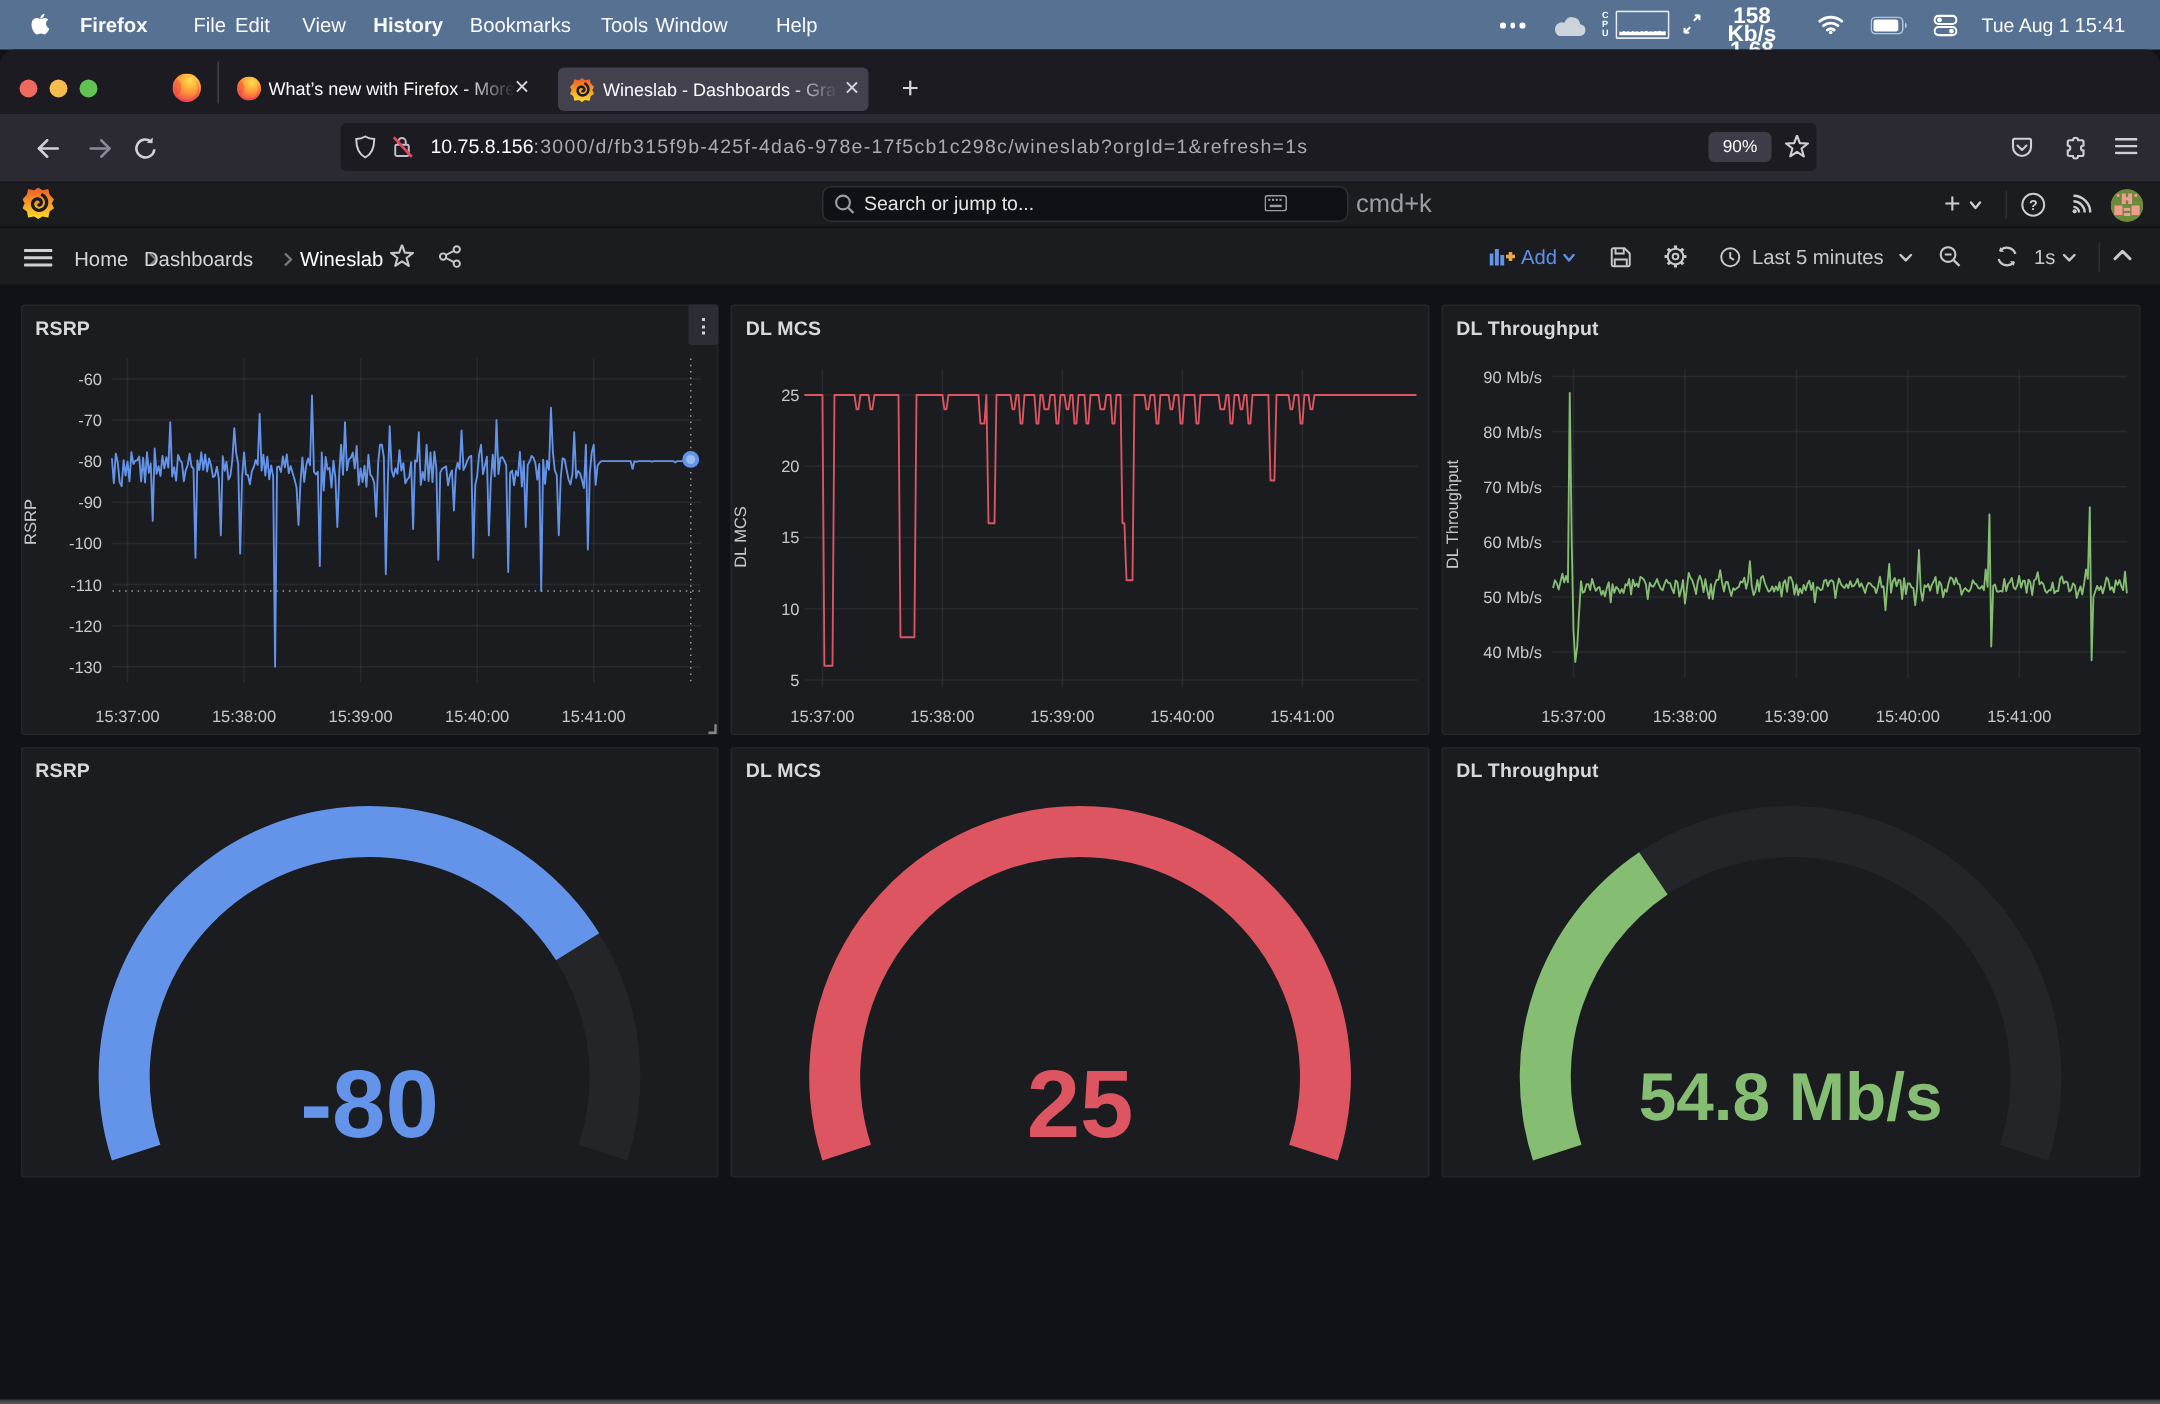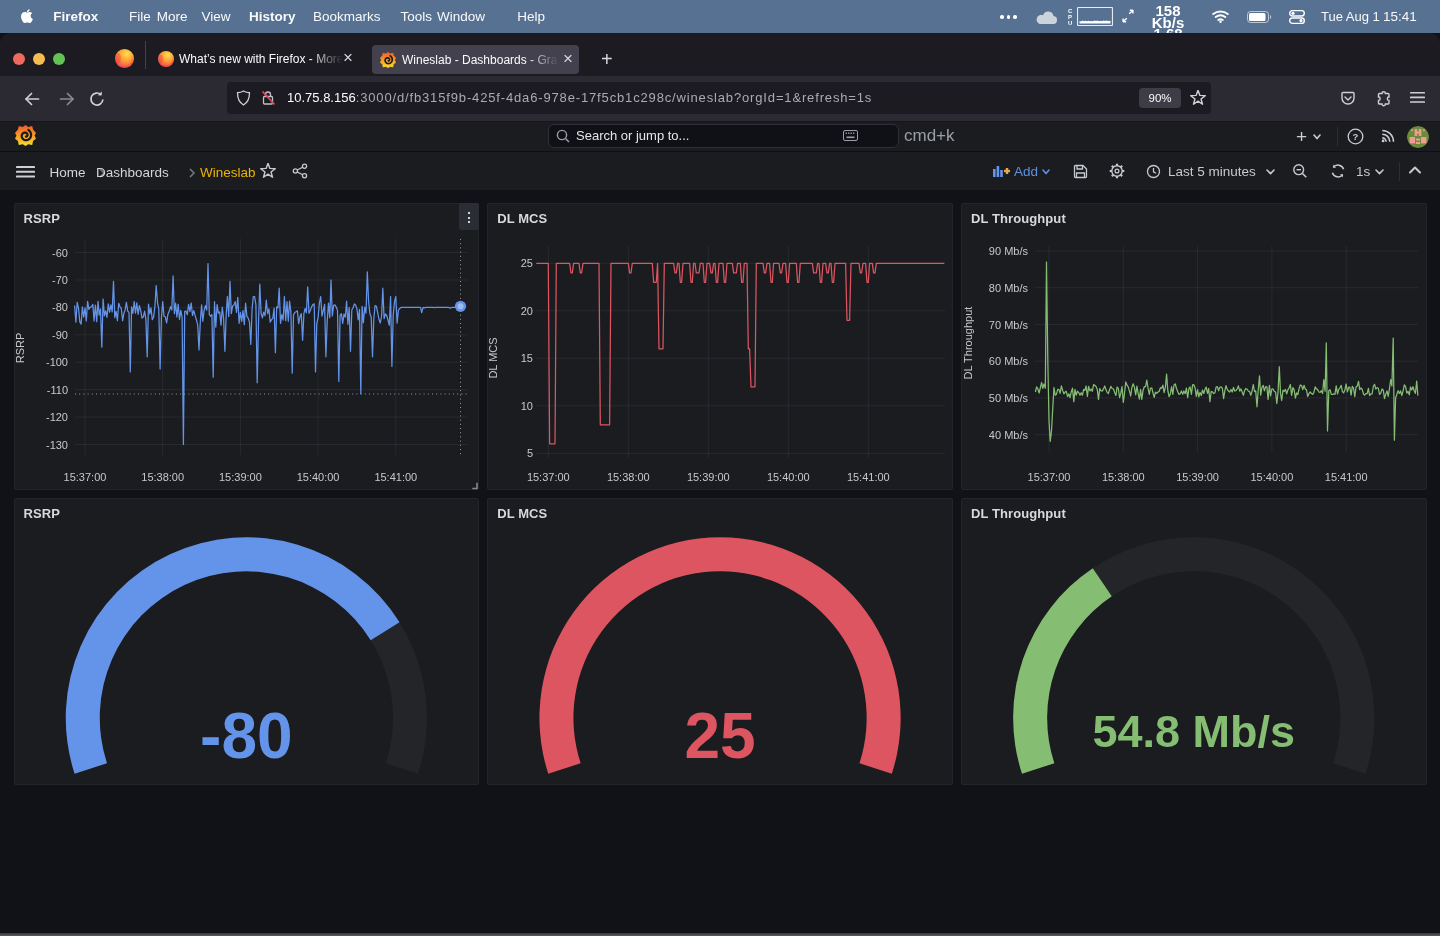--- a/index.html
+++ b/index.html
@@ -20,21 +20,21 @@
 
 <div class="abs menubar">
 <div class="abs" style="left:20px;top:8px">
       <svg width="14" height="17" viewBox="0 0 14 17" style="display:block;">
         <path fill="#fff" d="M9.6 1.2c.1.8-.2 1.5-.7 2.1-.5.6-1.3 1-2 1-.1-.7.3-1.5.7-2 .5-.6 1.4-1 2-1.1z"></path>
         <path fill="#fff" d="M11.7 11.1c-.3.8-.5 1.1-.9 1.8-.6.9-1.4 2.1-2.4 2.1-.9 0-1.2-.6-2.4-.6s-1.5.6-2.4.6c-1 0-1.8-1-2.4-2C-.4 10.4-.6 7.1.7 5.4c.9-1.2 2.2-1.4 2.9-1.4 1 0 1.6.6 2.4.6.8 0 1.3-.6 2.4-.6.6 0 1.7.1 2.6 1.2-2.3 1.3-1.9 4.5.7 5.9z" transform="translate(1.2 0)"></path>
       </svg>
     </div>
 <div class="mi" style="left:53.3px;font-weight:700">Firefox</div>
 <div class="mi" style="left:129px;font-weight:400">File</div>
-<div class="mi" style="left:156.7px;font-weight:400">More</div>
+<div class="mi" style="left:156.7px;font-weight:400">Edit</div>
 <div class="mi" style="left:201.5px;font-weight:400">View</div>
 <div class="mi" style="left:248.9px;font-weight:700">History</div>
 <div class="mi" style="left:313.1px;font-weight:400">Bookmarks</div>
 <div class="mi" style="left:400.6px;font-weight:400">Tools</div>
 <div class="mi" style="left:437px;font-weight:400">Window</div>
 <div class="mi" style="left:517.3px;font-weight:400">Help</div>
 <div class="abs" style="left:1000px;top:15px;width:22px;display:flex;gap:3px">
       <div style="width:3.5px;height:3.5px;border-radius:50%;background:#fff"></div>
       <div style="width:3.5px;height:3.5px;border-radius:50%;background:#fff"></div>
       <div style="width:3.5px;height:3.5px;border-radius:50%;background:#fff"></div>
@@ -302,21 +302,21 @@
     <svg width="8" height="10" viewBox="0 0 8 10" style="display:block;">
       <path d="M2 1 L6 5 L2 9" fill="none" stroke="#787c82" stroke-width="1.5"></path>
     </svg>
   </div>
 <div class="abs crumb" style="left:96px;top:164px;line-height:17px">Dashboards</div>
 <div class="abs" style="left:188px;top:168px">
     <svg width="8" height="10" viewBox="0 0 8 10" style="display:block;">
       <path d="M2 1 L6 5 L2 9" fill="none" stroke="#787c82" stroke-width="1.5"></path>
     </svg>
   </div>
-<div class="abs" style="left:200px;top:164px;font-size:13.5px;color:#eab308;line-height:17px">Wineslab</div>
+<div class="abs" style="left:200px;top:164px;font-size:13.5px;color:#ffffff;line-height:17px">Wineslab</div>
 <div class="abs" style="left:260px;top:163px">
     <svg width="16" height="16" viewBox="0 0 16 16" style="display:block;">
       <polygon points="8.00,0.32 6.12,5.41 0.70,5.63 4.96,8.99 3.49,14.21 8.00,11.20 12.51,14.21 11.04,8.99 15.30,5.63 9.88,5.41" fill="none" stroke="#c6c9cd" stroke-width="1.4" stroke-linejoin="round"></polygon>
     </svg>
   </div>
 <div class="abs" style="left:292px;top:163px">
     <svg width="16" height="16" viewBox="0 0 16 16" style="display:block;">
       <g fill="none" stroke="#c6c9cd" stroke-width="1.3">
         <circle cx="12.5" cy="3.2" r="2.1"></circle>
         <circle cx="3.4" cy="8" r="2.1"></circle>

